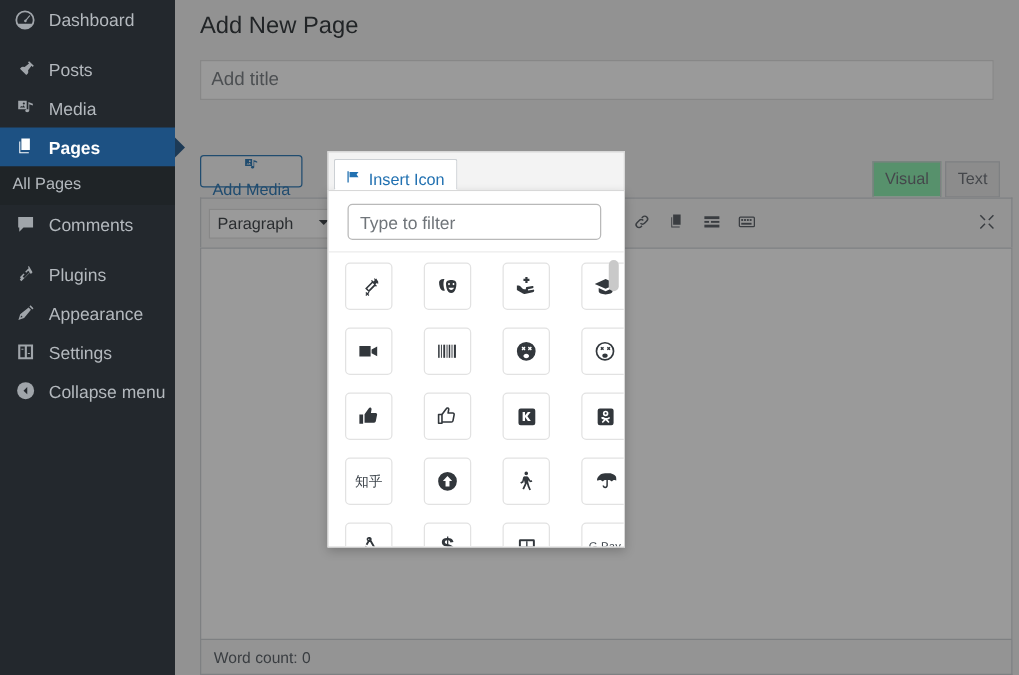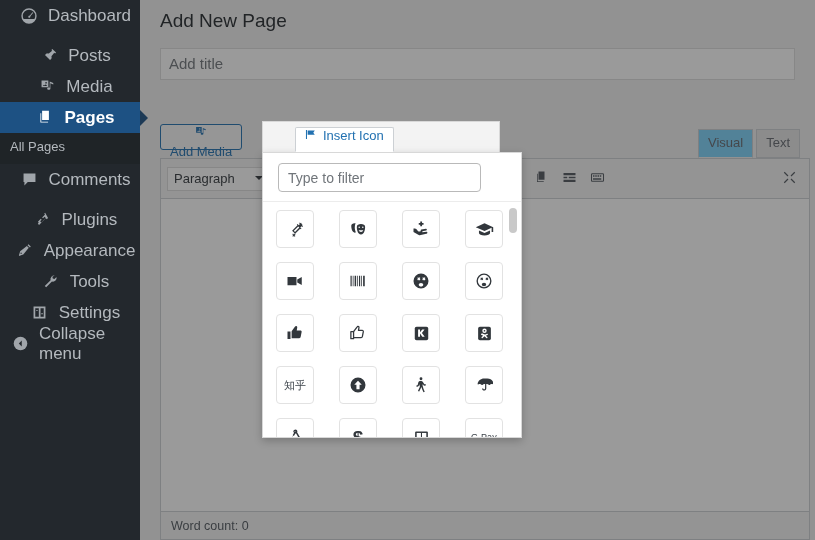--- a/index.html
+++ b/index.html
@@ -26,24 +26,23 @@
     background: #23282d;
     z-index: 40;
   }
   .menu-item {
     position: relative;
     display: flex;
     align-items: center;
     height: 31px;
     padding-left: 10px;
     color: #b4b9be;
-    font-size: 17px;
+    font-size: 14px;
     cursor: pointer;
     box-sizing: border-box;
-    justify-content: center;
   }
   .menu-item .mi-icon {
     width: 20px;
     height: 20px;
     margin-right: 9px;
     display: flex;
     align-items: center;
     justify-content: center;
     flex: none;
     color: #a0a5aa;
@@ -160,21 +159,21 @@
     right: 10px;
     bottom: 0;
     display: flex;
   }
   .etab {
     padding: 5px 9px 6px 9px;
     font-size: 13px;
     color: #646970;
     border: 1px solid #ccd0d4;
     border-bottom-color: #f1f1f1;
-    background: #7dd3fc;
+    background: #86efac;
     margin-left: 3px;
     cursor: pointer;
     line-height: 1.2;
   }
   .etab.inactive {
     background: #e5e5e5;
     border-bottom-color: #ccd0d4;
     border-color: #ccd0d4;
   }
 
@@ -251,53 +250,52 @@
     z-index: 100;
   }
 
   
   #insert-icon-btn {
     position: absolute;
     left: 267px;
     top: 127px;
     z-index: 130;
     display: flex;
-    align-items: flex-start;
+    align-items: flex-end;
     gap: 6px;
     height: 25px;
     padding: 0 9px 0 8px;
     box-sizing: border-box;
     background: #fff;
     border: 1px solid #ccd0d4;
     border-bottom: 1px solid #fff;
     color: #2271b1;
     font-size: 13px;
     cursor: pointer;
     border-radius: 2px 2px 0 0;
-    margin-left: 28px;
   }
   #insert-icon-tabbg {
     position: absolute;
     left: 262px;
     top: 121px;
     width: 238px;
     height: 31px;
     background: #f3f3f3;
     border: 1px solid #d8d8d8;
     border-bottom: none;
     box-sizing: border-box;
     z-index: 120;
   }
 
   
   #icon-popup {
     position: absolute;
     left: 262px;
     top: 152px;
-    width: 260px;
+    width: 238px;
     height: 286px;
     background: #fff;
     border: 1px solid #d8d8d8;
     box-shadow: 0 3px 8px rgba(0,0,0,0.22);
     box-sizing: border-box;
     z-index: 125;
     display: flex;
     flex-direction: column;
   }
   #icon-filter-wrap {
@@ -458,28 +456,20 @@
   <div class="menu-item">
     <span class="mi-icon">
       <svg width="17" height="17" viewBox="0 0 20 20" fill="currentColor">
           <path d="M14.6 2.6l-1 1.1 2.8 2.8 1-1.1-2.8-2.8zM12.8 4.6L4.9 11l-1.7 5.4 5.4-1.7 6.4-7.9-2.2-2.2zM5.2 14.1l.6-1.9 1.4 1.4-2 .5z"></path>
         </svg>
     </span>
     <span>Appearance</span>
   </div>
 
 
-  <div class="menu-item">
-    <span class="mi-icon">
-      <svg width="17" height="17" viewBox="0 0 20 20" fill="currentColor">
-          <path d="M15.3 3.1a4.3 4.3 0 00-5.2 5.4L3.3 15.2l1.6 1.6 6.8-6.8a4.3 4.3 0 005.3-5.3l-2.3 2.3-2-.5-.5-2 2.1-1.4z"></path>
-        </svg>
-    </span>
-    <span>Tools</span>
-  </div>
 
   <div class="menu-item">
     <span class="mi-icon">
       <svg width="17" height="17" viewBox="0 0 20 20" fill="currentColor">
           <path d="M3 3h14v14H3V3zm2 2v10h4.2V5H5zm6.2 0v10H15V5h-3.8zM6 7h2v1H6V7zm6 4h2v1h-2v-1z"></path>
         </svg>
     </span>
     <span>Settings</span>
   </div>
 

